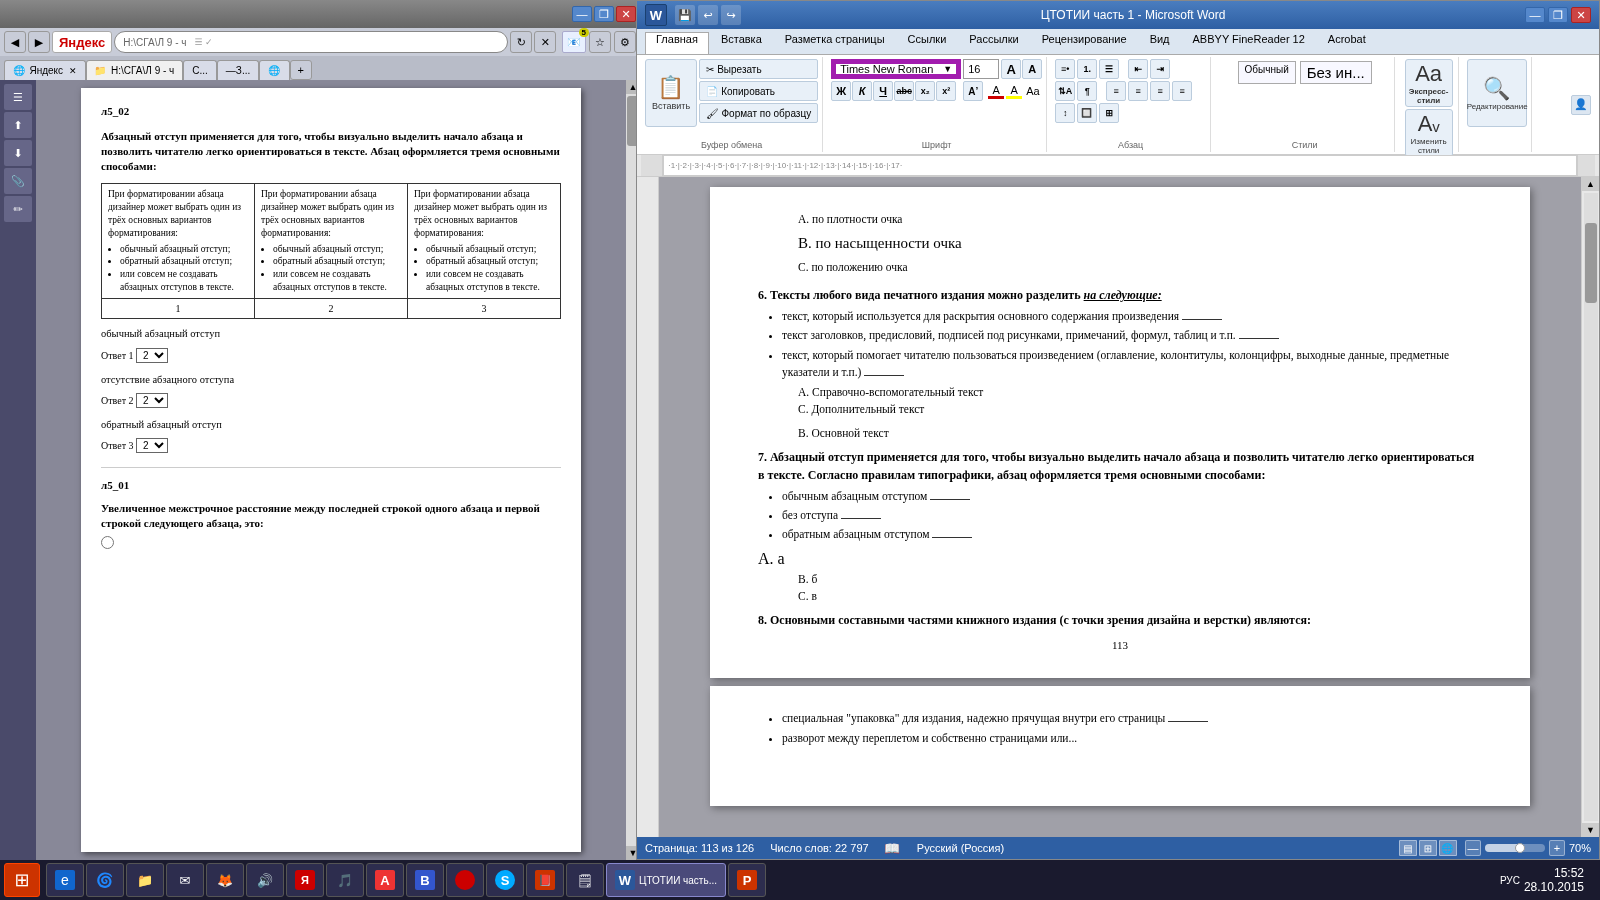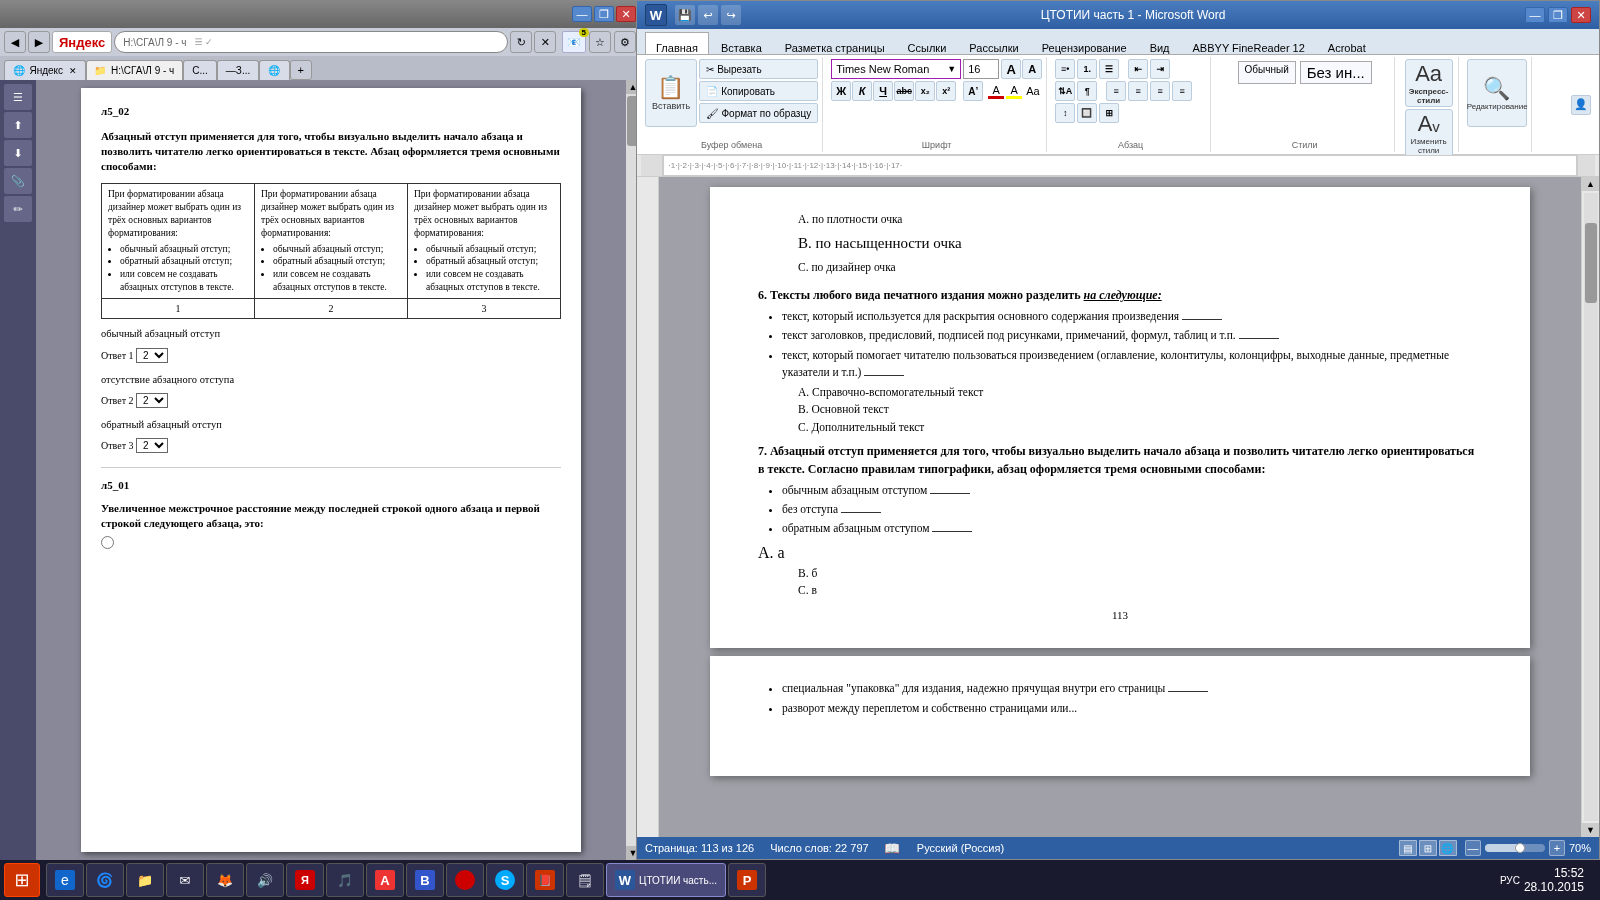--- a/index.html
+++ b/index.html
@@ -138,21 +138,21 @@
     }
     .ribbon-tab {
       height: 22px;
       padding: 0 10px;
       font-size: 11px;
       background: #dce6f1;
       border: 1px solid transparent;
       border-bottom: none;
       cursor: pointer;
       display: flex;
-      align-items: flex-end;
+      align-items: flex-start;
     }
     .ribbon-tab.active {
       background: white;
       border-color: #aaa;
       border-bottom-color: white;
     }
     .word-ribbon {
       height: 100px;
       background: white;
       border-bottom: 1px solid #ccc;
@@ -212,21 +212,21 @@
     }
     .ribbon-row {
       display: flex;
       align-items: center;
       gap: 2px;
       width: 100%;
     }
     .font-name-box {
       width: 130px;
       height: 20px;
-      border: 1px solid #a21caf;
+      border: 5px solid #a21caf;
       background: white;
       font-size: 11px;
       padding: 0 4px;
       display: flex;
       align-items: center;
     }
     .font-size-box {
       width: 36px;
       height: 20px;
       border: 1px solid #999;
@@ -862,49 +862,53 @@
 
     <div class="word-body">
       <div class="word-left-bar"></div>
 
       <div class="word-content-area">
 
         <div class="word-page">
 
           <div style="margin-left:40px;margin-bottom:4px;font-size:11.5px;">А. по плотности очка</div>
           <div style="margin-left:40px;margin-bottom:4px;font-size:15px;">В. по насыщенности очка</div>
-          <div style="margin-left:40px;margin-bottom:10px;font-size:11.5px;">С. по дизайнер очка</div>
+          <div style="margin-left:40px;margin-bottom:10px;font-size:11.5px;">С. по положению очка</div>
 
           <div class="numbered-item">
             <span style="font-weight:bold;font-size:12px;">6. </span>
             <span style="font-weight:bold;font-size:12px;">Тексты любого вида печатного издания можно разделить 
             <span style="text-decoration:underline;font-style:italic;">на следующие:</span></span>
             <ul style="padding-left:24px;margin-top:4px;font-size:11.5px;">
               <li>текст, который используется для раскрытия основного содержания произведения <span class="answer-blank"></span></li>
               <li style="margin-top:2px;">текст заголовков, предисловий, подписей под рисунками, примечаний, формул, таблиц и т.п. <span class="answer-blank"></span></li>
               <li style="margin-top:2px;">текст, который помогает читателю пользоваться произведением (оглавление, колонтитулы, колонцифры, выходные данные, предметные указатели и т.п.) <span class="answer-blank"></span></li>
             </ul>
             <div style="margin-left:40px;margin-top:3px;font-size:11.5px;">А. Справочно-вспомогательный текст</div>
+            <div style="margin-left:40px;margin-bottom:6px;font-size:11.5px;">С. Дополнительный текст</div>
             <div style="margin-left:40px;font-size:11.5px;">В. Основной текст</div>
-            <div style="margin-left:40px;margin-bottom:6px;font-size:11.5px;">С. Дополнительный текст</div>
           </div>
 
           <div class="numbered-item">
             <span style="font-weight:bold;font-size:12px;">7. </span>
             <span style="font-weight:bold;font-size:12px;">Абзацный отступ применяется для того, чтобы визуально выделить начало абзаца и позволить читателю легко ориентироваться в тексте. Согласно правилам типографики, абзац оформляется тремя основными способами:</span>
             <ul style="padding-left:24px;margin-top:4px;font-size:11.5px;">
               <li>обычным абзацным отступом <span class="answer-blank"></span></li>
               <li style="margin-top:2px;">без отступа <span class="answer-blank"></span></li>
               <li style="margin-top:2px;">обратным абзацным отступом <span class="answer-blank"></span></li>
             </ul>
             <div style="margin-top:3px;font-size:16px;">А. а</div>
             <div style="margin-left:40px;font-size:11.5px;">В. б</div>
             <div style="margin-left:40px;margin-bottom:6px;font-size:11.5px;">С. в</div>
           </div>
 
+          <div class="numbered-item">
+            <span style="font-weight:bold;font-size:12px;">8. </span>
+            <span style="font-weight:bold;font-size:12px;">Основными составными частями книжного издания (с точки зрения дизайна и верстки) являются:</span>
+          </div>
 
           <div class="page-num-center">113</div>
         </div>
 
         <div class="word-page word-page-small">
           <ul style="padding-left:24px;font-size:11.5px;">
             <li>специальная "упаковка" для издания, надежно прячущая внутри его страницы <span class="answer-blank"></span></li>
             <li style="margin-top:3px;">разворот между переплетом и собственно страницами или...</li>
           </ul>
         </div>

